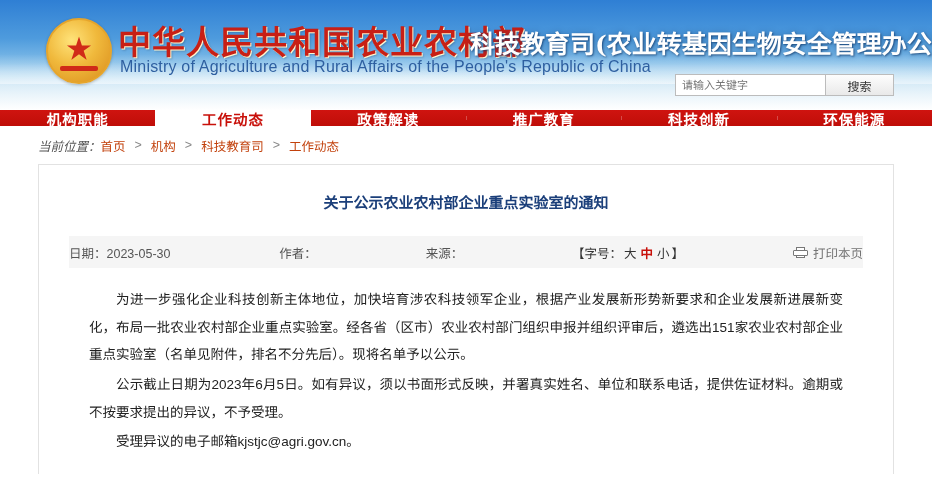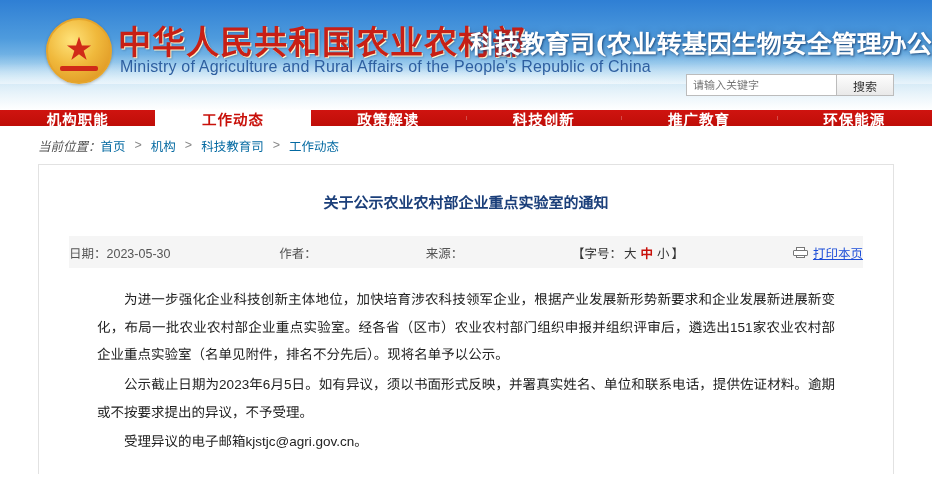--- a/index.html
+++ b/index.html
@@ -113,21 +113,21 @@
     border: 1px solid #bcbcbc;
     border-right: none;
     background: #fff;
     font-size: 11px;
     color: #555;
     padding: 2px 6px;
     outline: none;
     font-family: "Liberation Sans", sans-serif;
   }
   .search-btn {
-    width: 58px;
+    width: 69px;
     height: 22px;
     box-sizing: border-box;
     border: 1px solid #bcbcbc;
     background: linear-gradient(180deg, #fdfdfd, #e9e9e9);
     font-size: 12px;
     color: #333;
     cursor: pointer;
     font-family: "Liberation Sans", sans-serif;
     padding: 0;
   }
@@ -174,21 +174,21 @@
   .breadcrumb {
     height: 38px;
     display: flex;
     align-items: center;
     padding: 0 0 0 38px;
     font-size: 12.5px;
     color: #555;
   }
   .breadcrumb .crumb-label { color: #555; font-style: italic; }
   .breadcrumb a {
-    color: #0369a1;
+    color: #c2410c;
     text-decoration: none;
     cursor: pointer;
   }
   .breadcrumb .sep {
     margin: 0 9px;
     color: #888;
   }
 
   
   .content-wrap {
@@ -227,22 +227,21 @@
   }
   .font-size-ctl .fs.active {
     color: #c8100a;
     font-weight: bold;
   }
   .print-link {
     display: flex;
     align-items: center;
     gap: 5px;
     cursor: pointer;
-    color: #1d4ed8;
-    text-decoration: underline;
+    color: #737373;
   }
   .printer-icon {
     display: inline-block;
     width: 15px;
     height: 11px;
     position: relative;
   }
   .printer-icon .body {
     position: absolute;
     left: 0; top: 3px;
@@ -271,21 +270,21 @@
   }
 
   .article-body {
     padding: 18px 12px 0;
     font-size: 13.5px;
     line-height: 2.05;
     color: #222;
     text-align: justify;
   }
   .article-body p {
-    margin: 0 16px 2px;
+    margin: 0 8px 2px;
     text-indent: 2em;
   }
 </style>
 </head>
 <body>
 
 <div class="banner">
   <div class="clouds"></div>
   <div class="hills"></div>
 
@@ -301,22 +300,22 @@
   <div class="search-box">
     <input class="search-input" type="text" placeholder="请输入关键字" style="">
     <button class="search-btn">搜索</button>
   </div>
 </div>
 
 <div class="nav">
   <div class="nav-item">机构职能</div>
   <div class="nav-item active">工作动态</div>
   <div class="nav-item">政策解读</div>
+  <div class="nav-item">推广教育</div>
   <div class="nav-item">科技创新</div>
-  <div class="nav-item">推广教育</div>
   <div class="nav-item">环保能源</div>
 </div>
 
 <div class="breadcrumb">
   <span class="crumb-label">当前位置：</span>
   <a>首页</a>
   <span class="sep">&gt;</span>
   <a>机构</a>
   <span class="sep">&gt;</span>
   <a>科技教育司</a>

